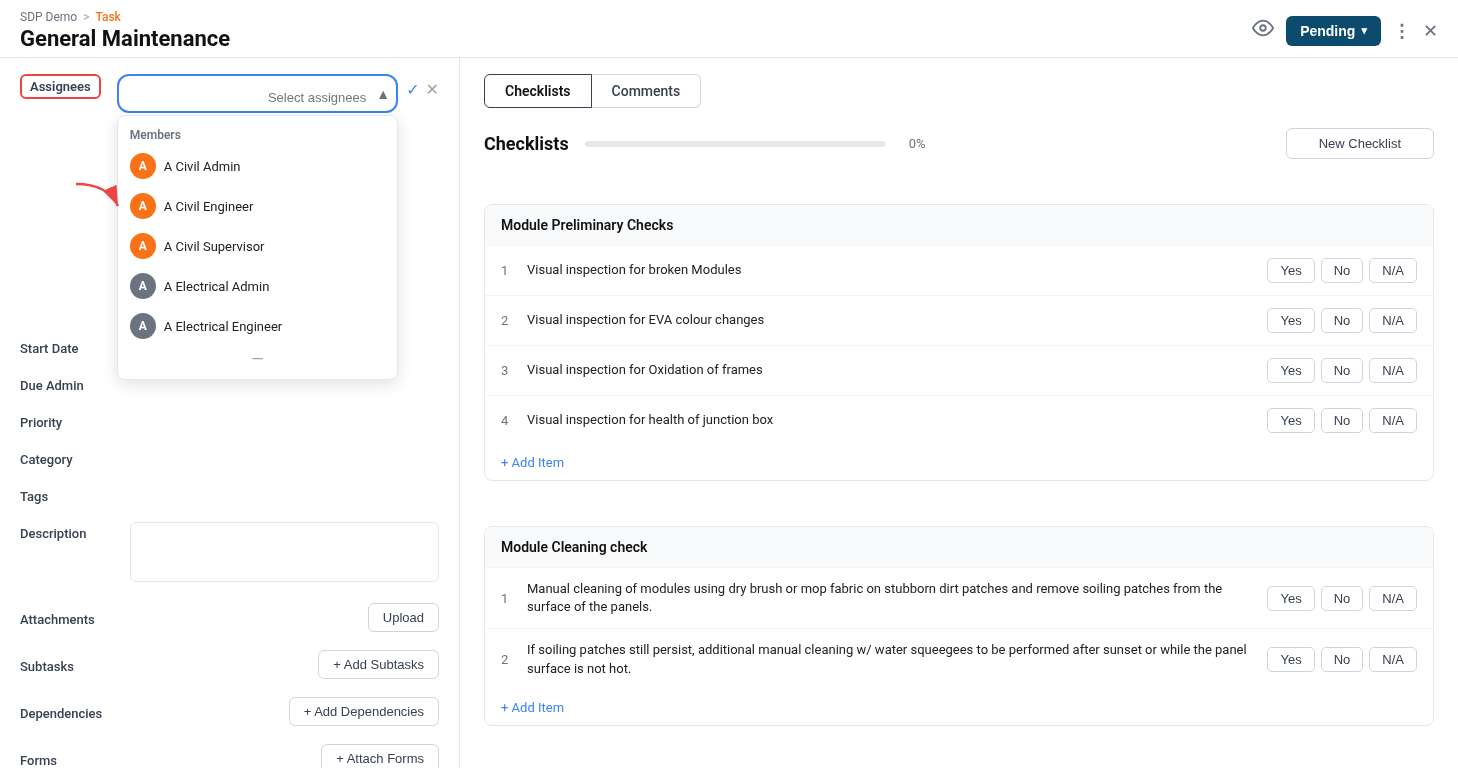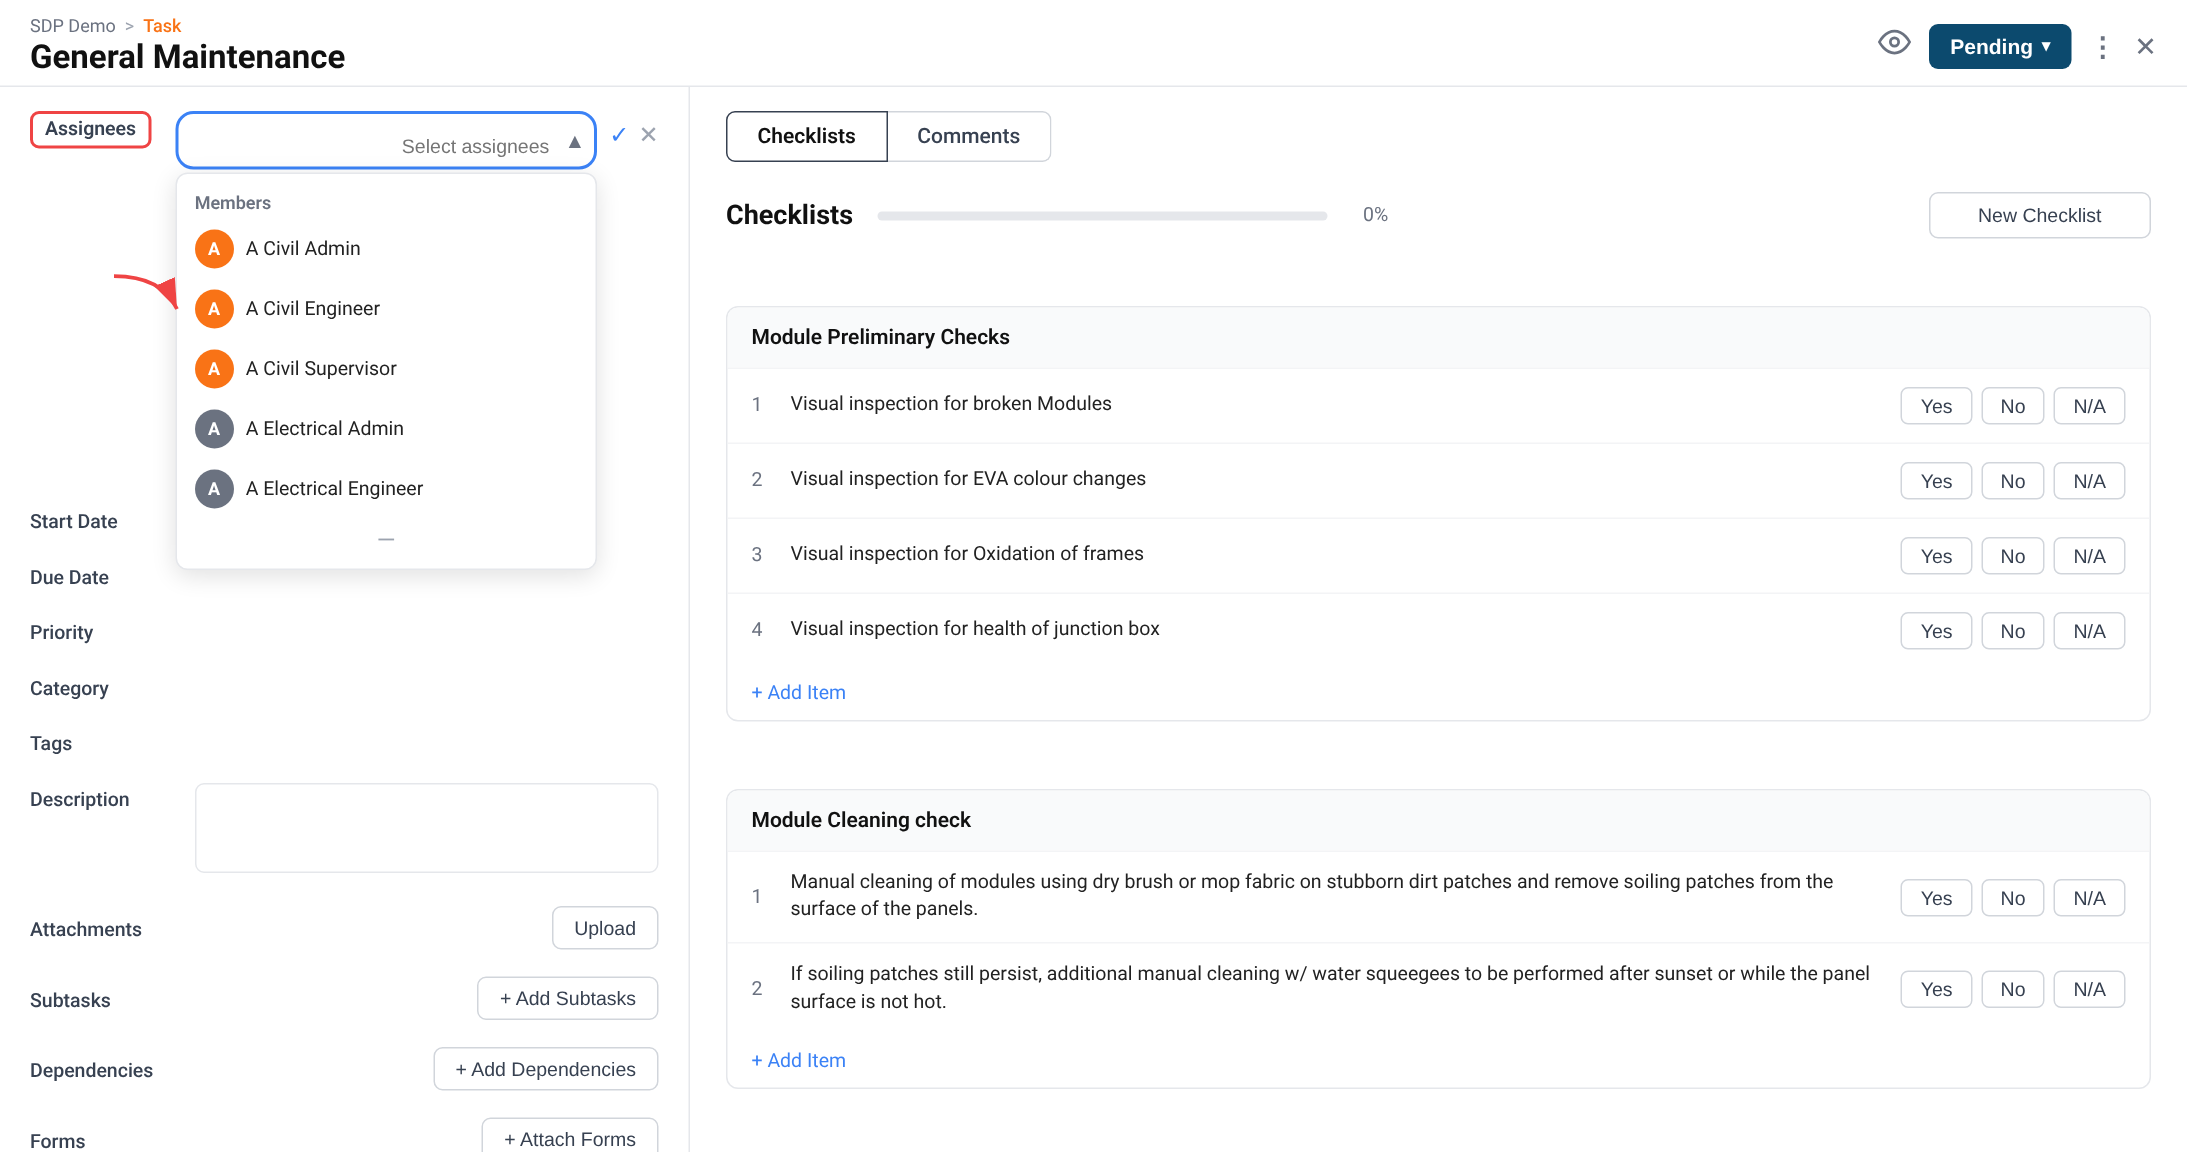--- a/index.html
+++ b/index.html
@@ -180,21 +180,21 @@
       </div>
 
       <div style="height: 220px;"></div>
 
       <div class="field-row">
         <div class="field-label">Start Date</div>
         <div class="field-value"></div>
       </div>
 
       <div class="field-row">
-        <div class="field-label">Due Date</div>
+        <div class="field-label">Due Admin</div>
         <div class="field-value"></div>
       </div>
 
       <div class="field-row">
         <div class="field-label">Priority</div>
         <div class="field-value"></div>
       </div>
 
       <div class="field-row">
         <div class="field-label">Category</div>

